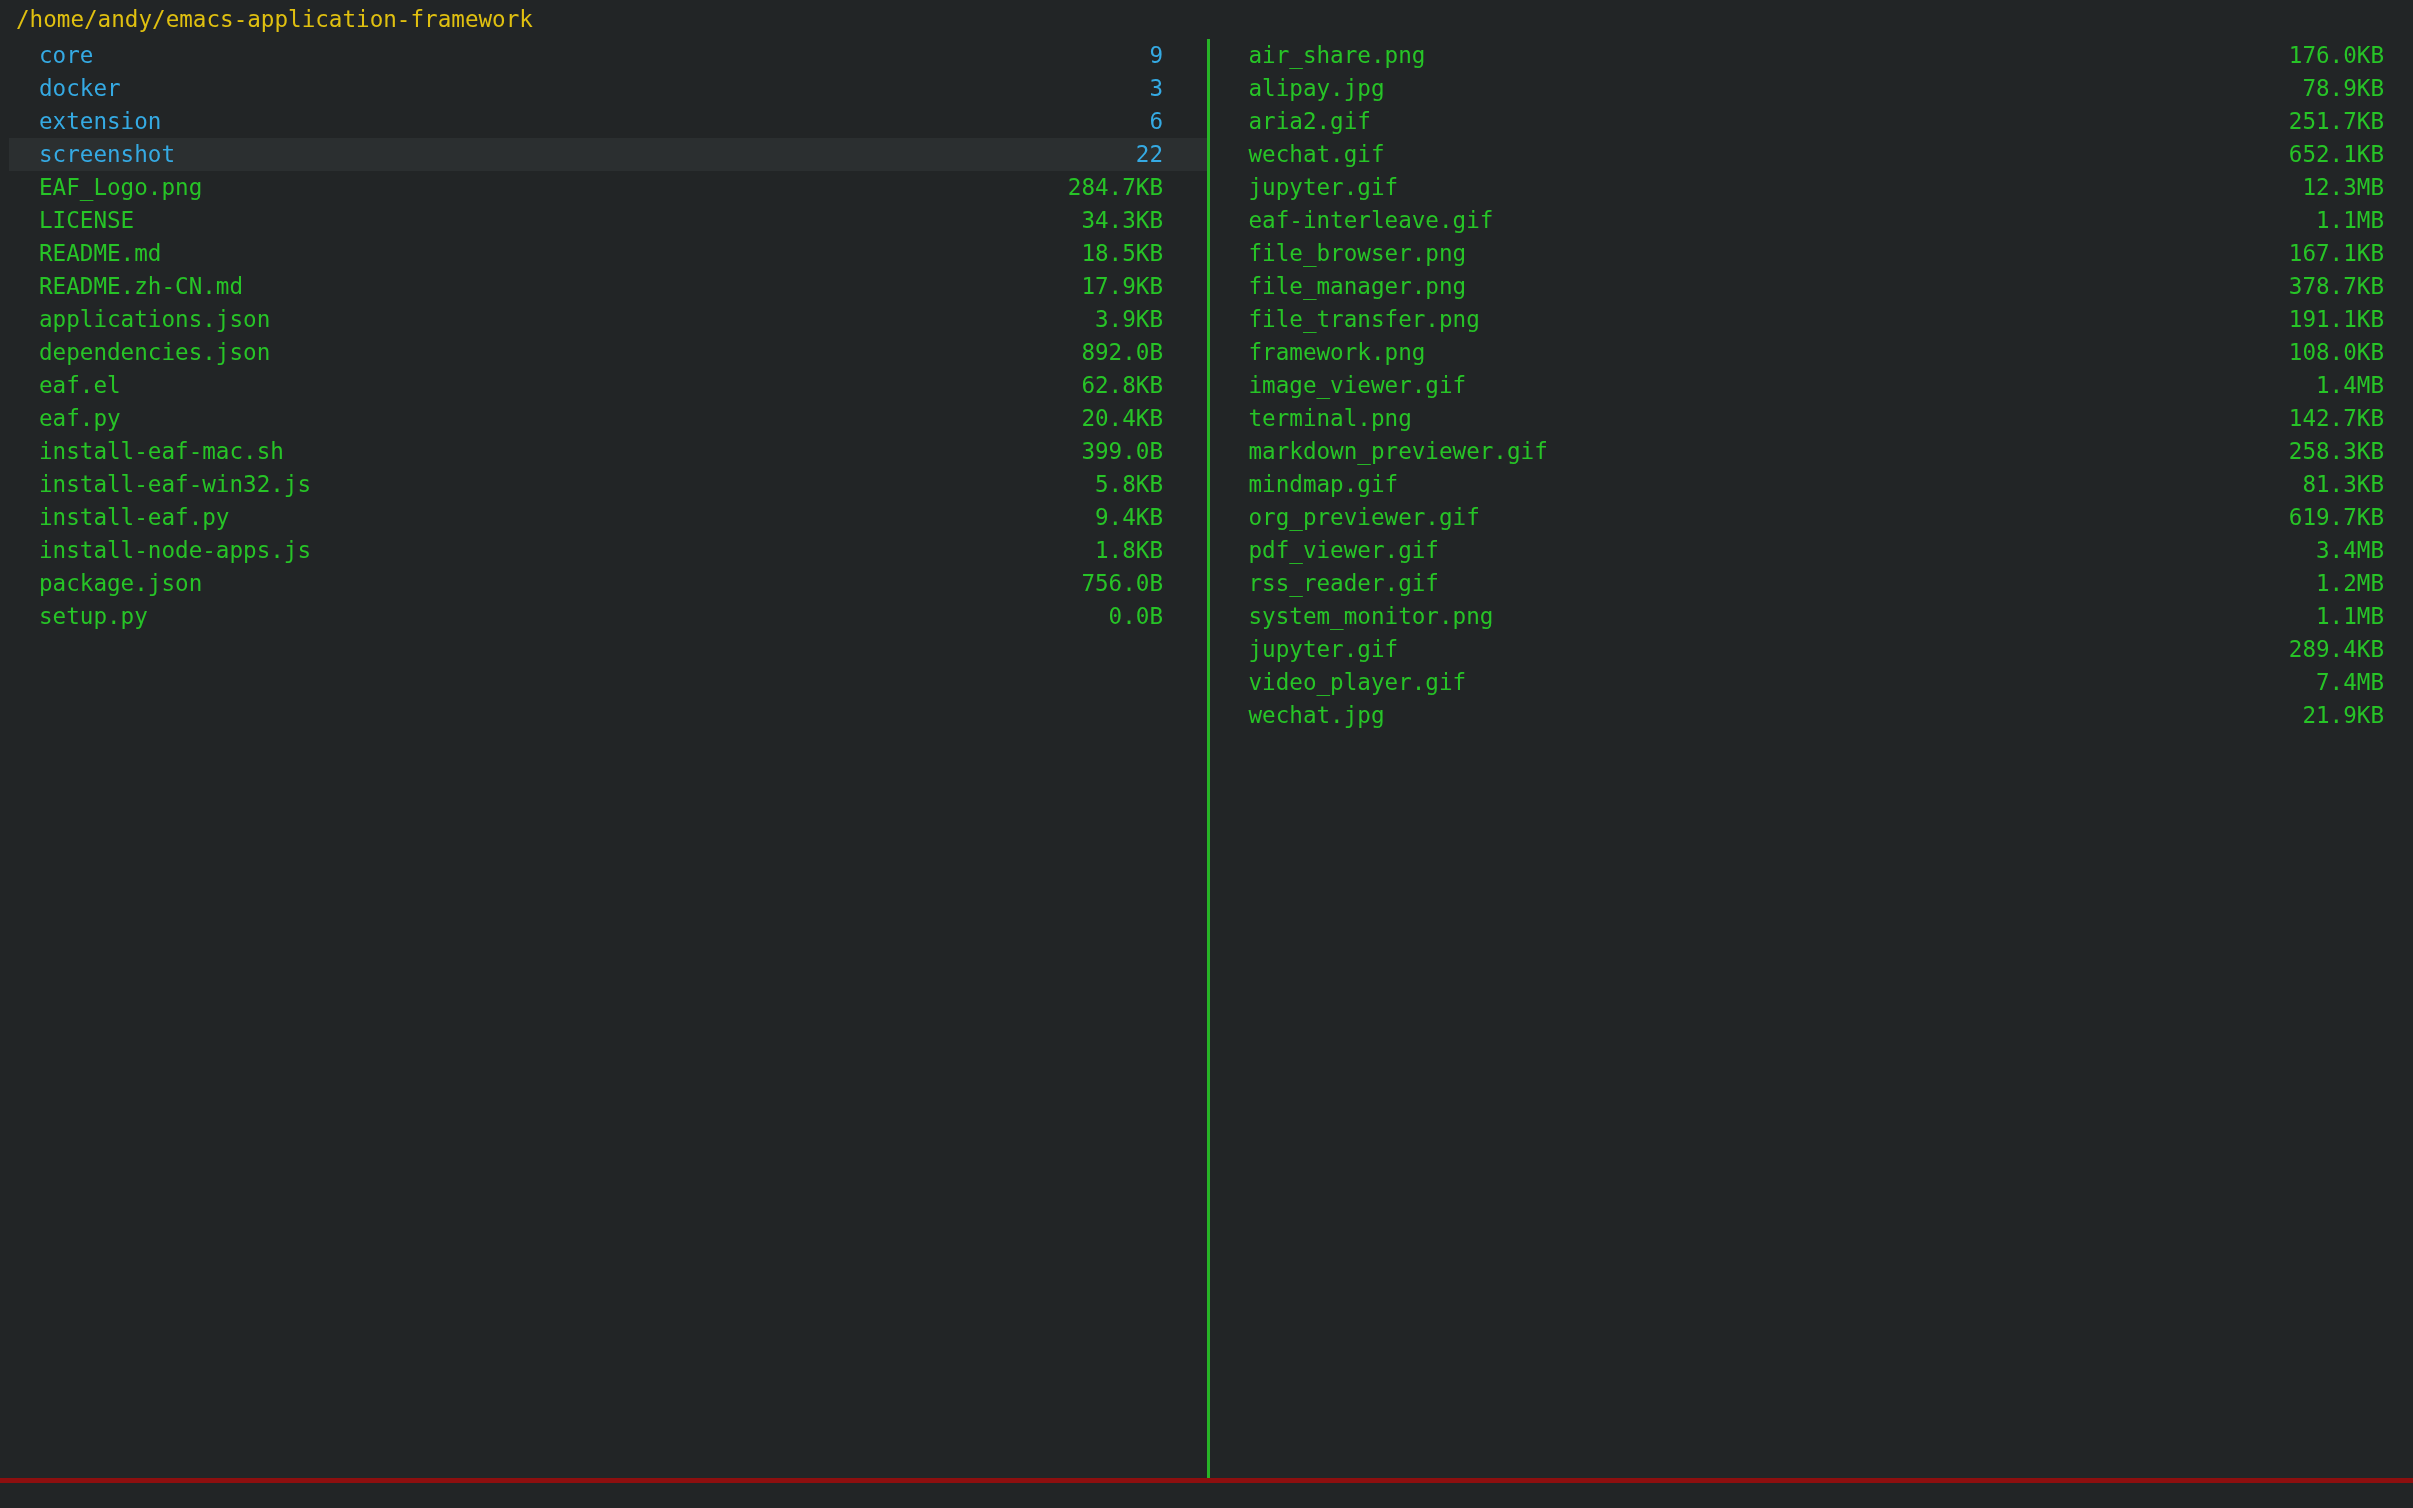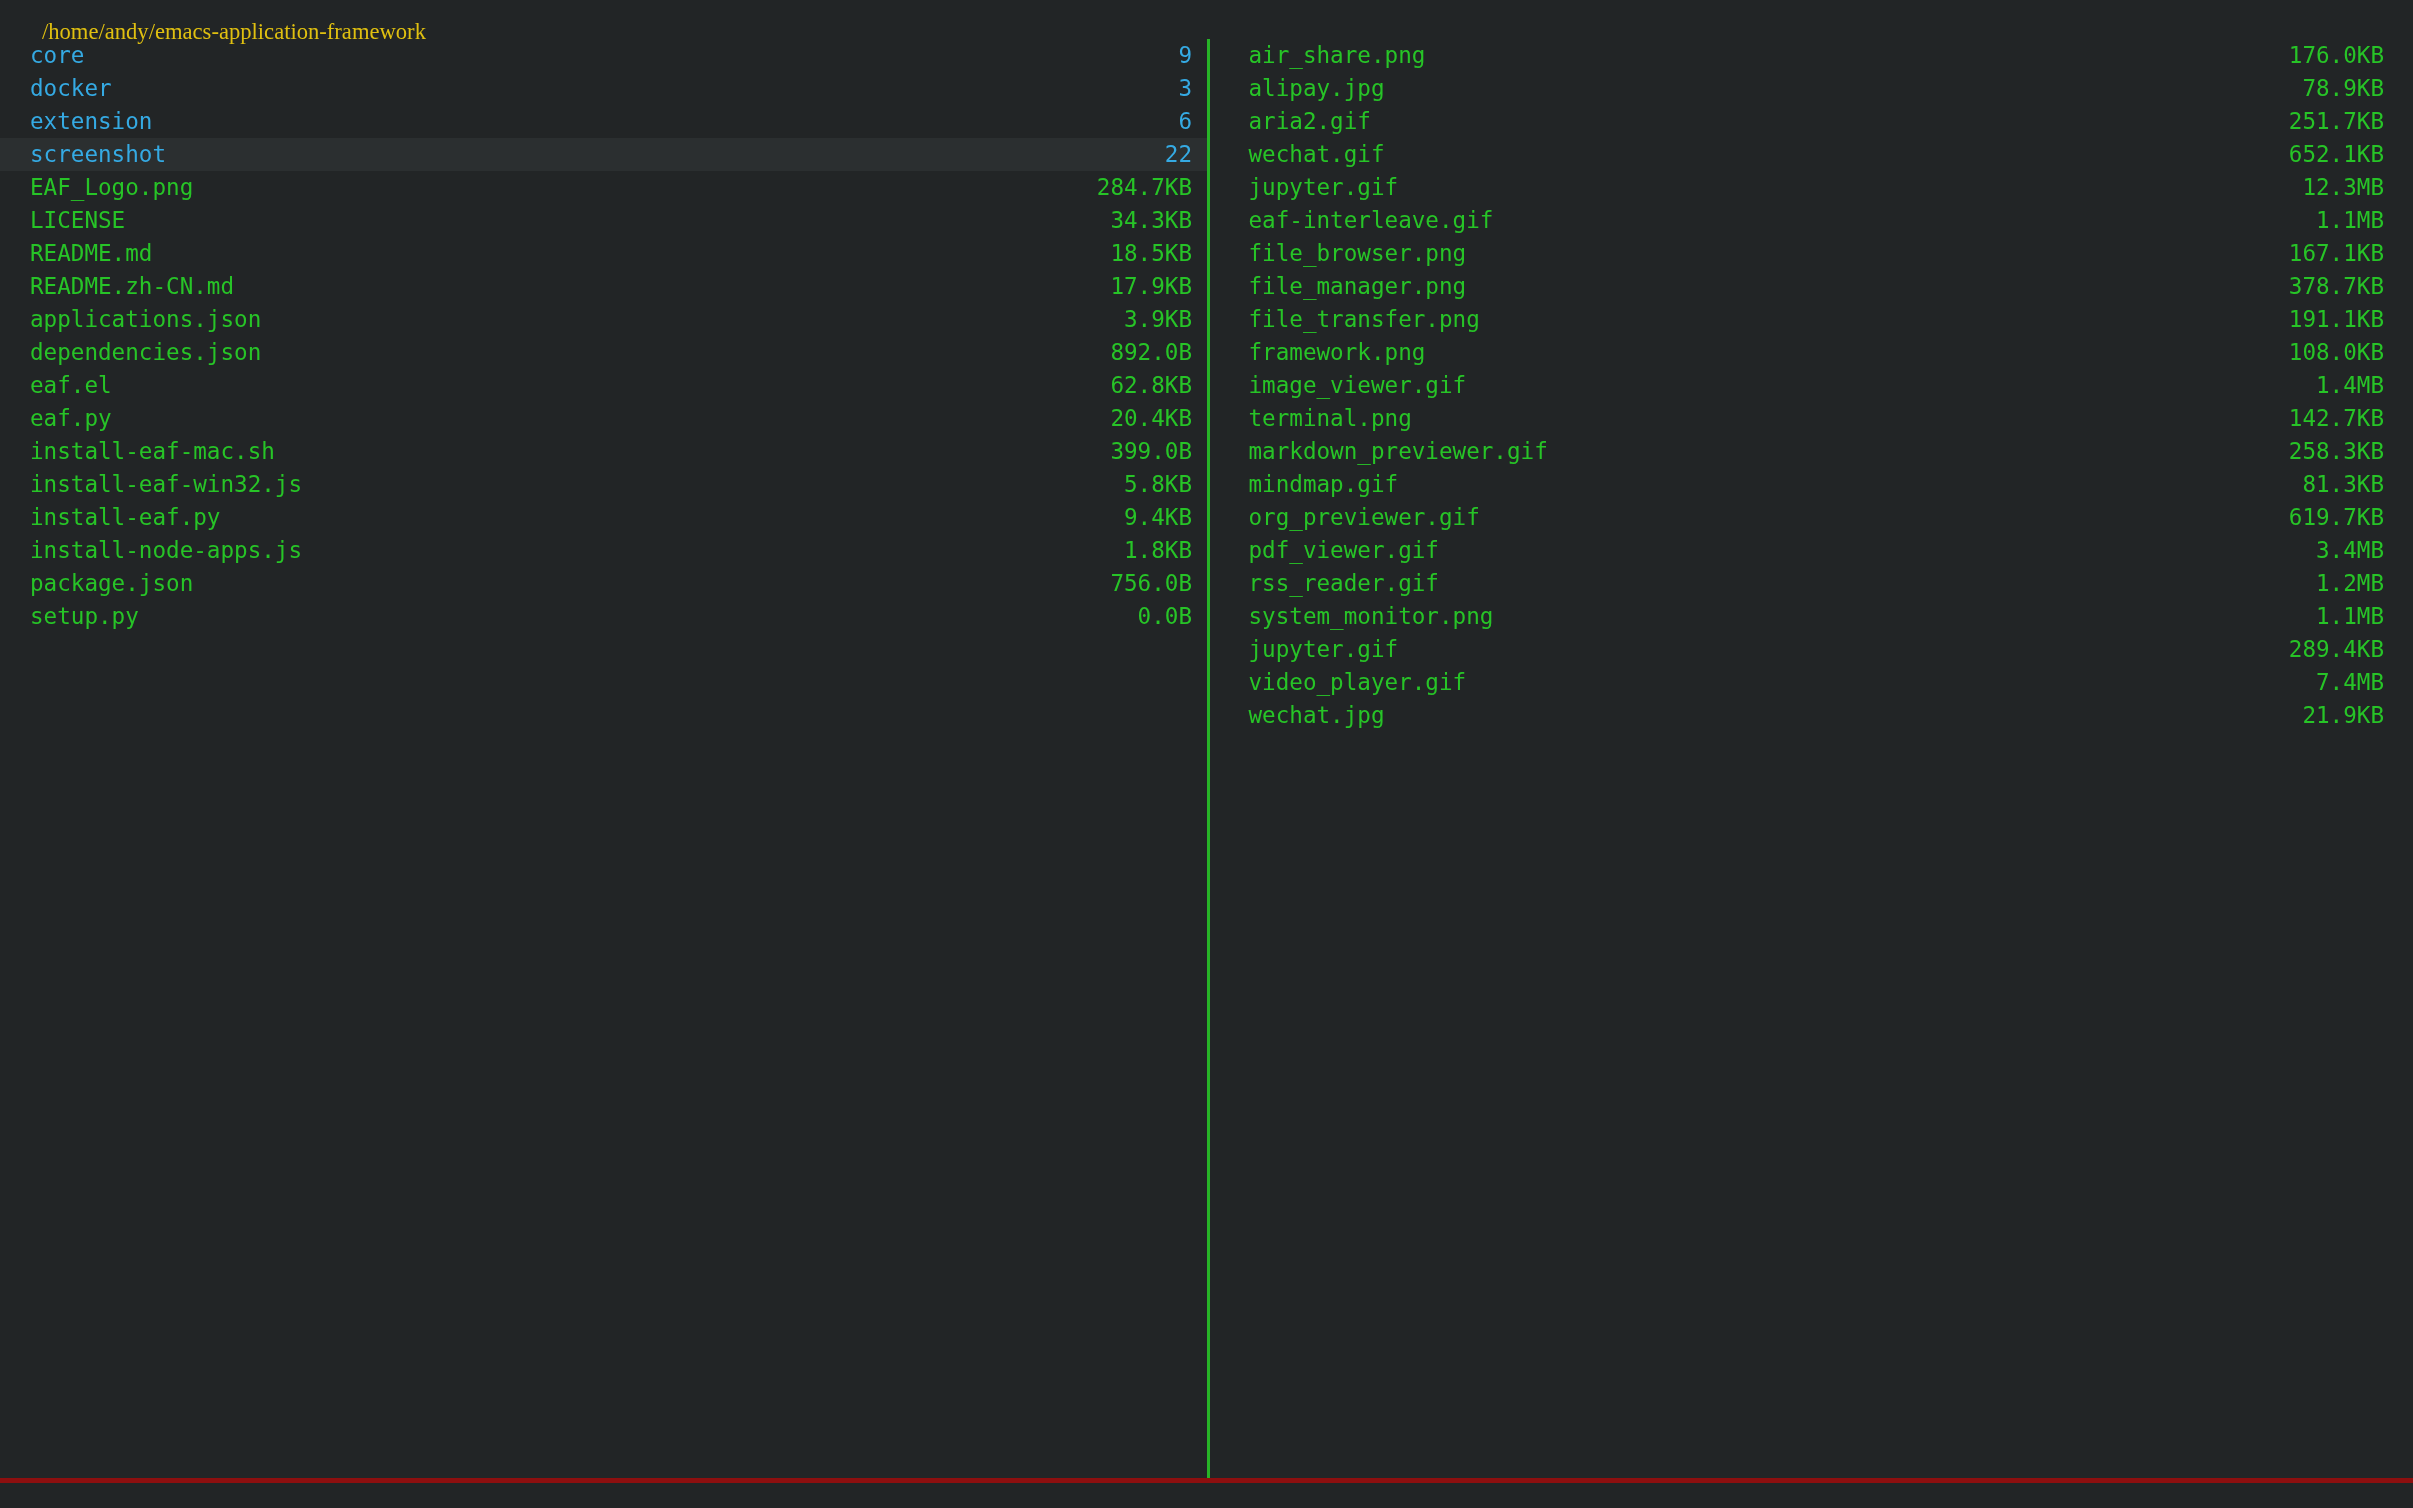--- a/index.html
+++ b/index.html
@@ -11,27 +11,26 @@
     position: relative;
     width: 2413px;
     height: 1508px;
     background: var(--bg, #222526);
     font-family: "DejaVu Sans Mono", "Liberation Mono", monospace;
     font-size: 22.6px;
     overflow: hidden;
   }
   .title {
     position: absolute;
-    top: 12px; left: 0; right: 0;
+    top: 0; left: 0; right: 0;
     height: 39px;
     line-height: 39px;
-    padding-left: 42px;
+    padding-left: 16px;
     color: var(--path, #e0c010);
     white-space: pre;
-    font-family: Liberation Serif, serif;
   }
   .panes {
     position: absolute;
     top: 39px;
     left: 0;
     width: 2413px;
     height: 1439px;
     display: flex;
   }
   .pane {
@@ -41,21 +40,21 @@
   .pane.left  { width: 1207px; }
   .separator  { width: 2.5px; background: var(--sep, #27b427); height: 100%; }
   .pane.right { flex: 1; }
   .row {
     height: 33px;
     line-height: 33px;
     display: flex;
     justify-content: space-between;
     white-space: pre;
   }
-  .pane.left  .row { padding: 0 15px 0 30px; }
+  .pane.left  .row { padding: 0 44px 0 30px; margin-left: 9px; }
   .pane.right .row { padding: 0 29px 0 39px; }
   .row.dir  .fname, .row.dir  .fsize { color: var(--dir, #35aae3); }
   .row.file .fname, .row.file .fsize { color: var(--file, #27c427); }
   .row.sel { background: var(--hl, #2b2f30); }
   .redline {
     position: absolute;
     top: 1478px; left: 0;
     width: 2413px; height: 5px;
     background: var(--mlborder, #8d0f0f);
   }

